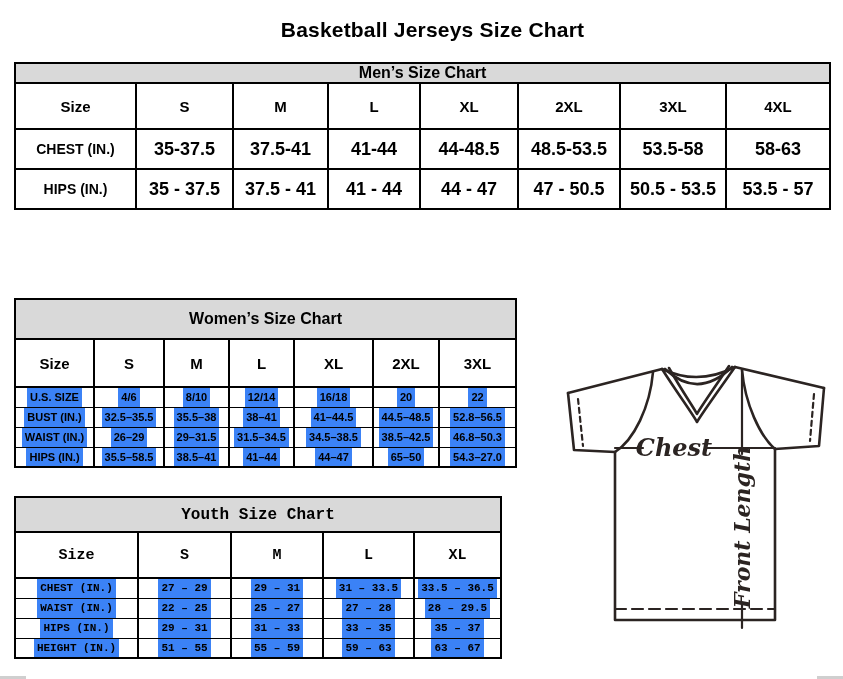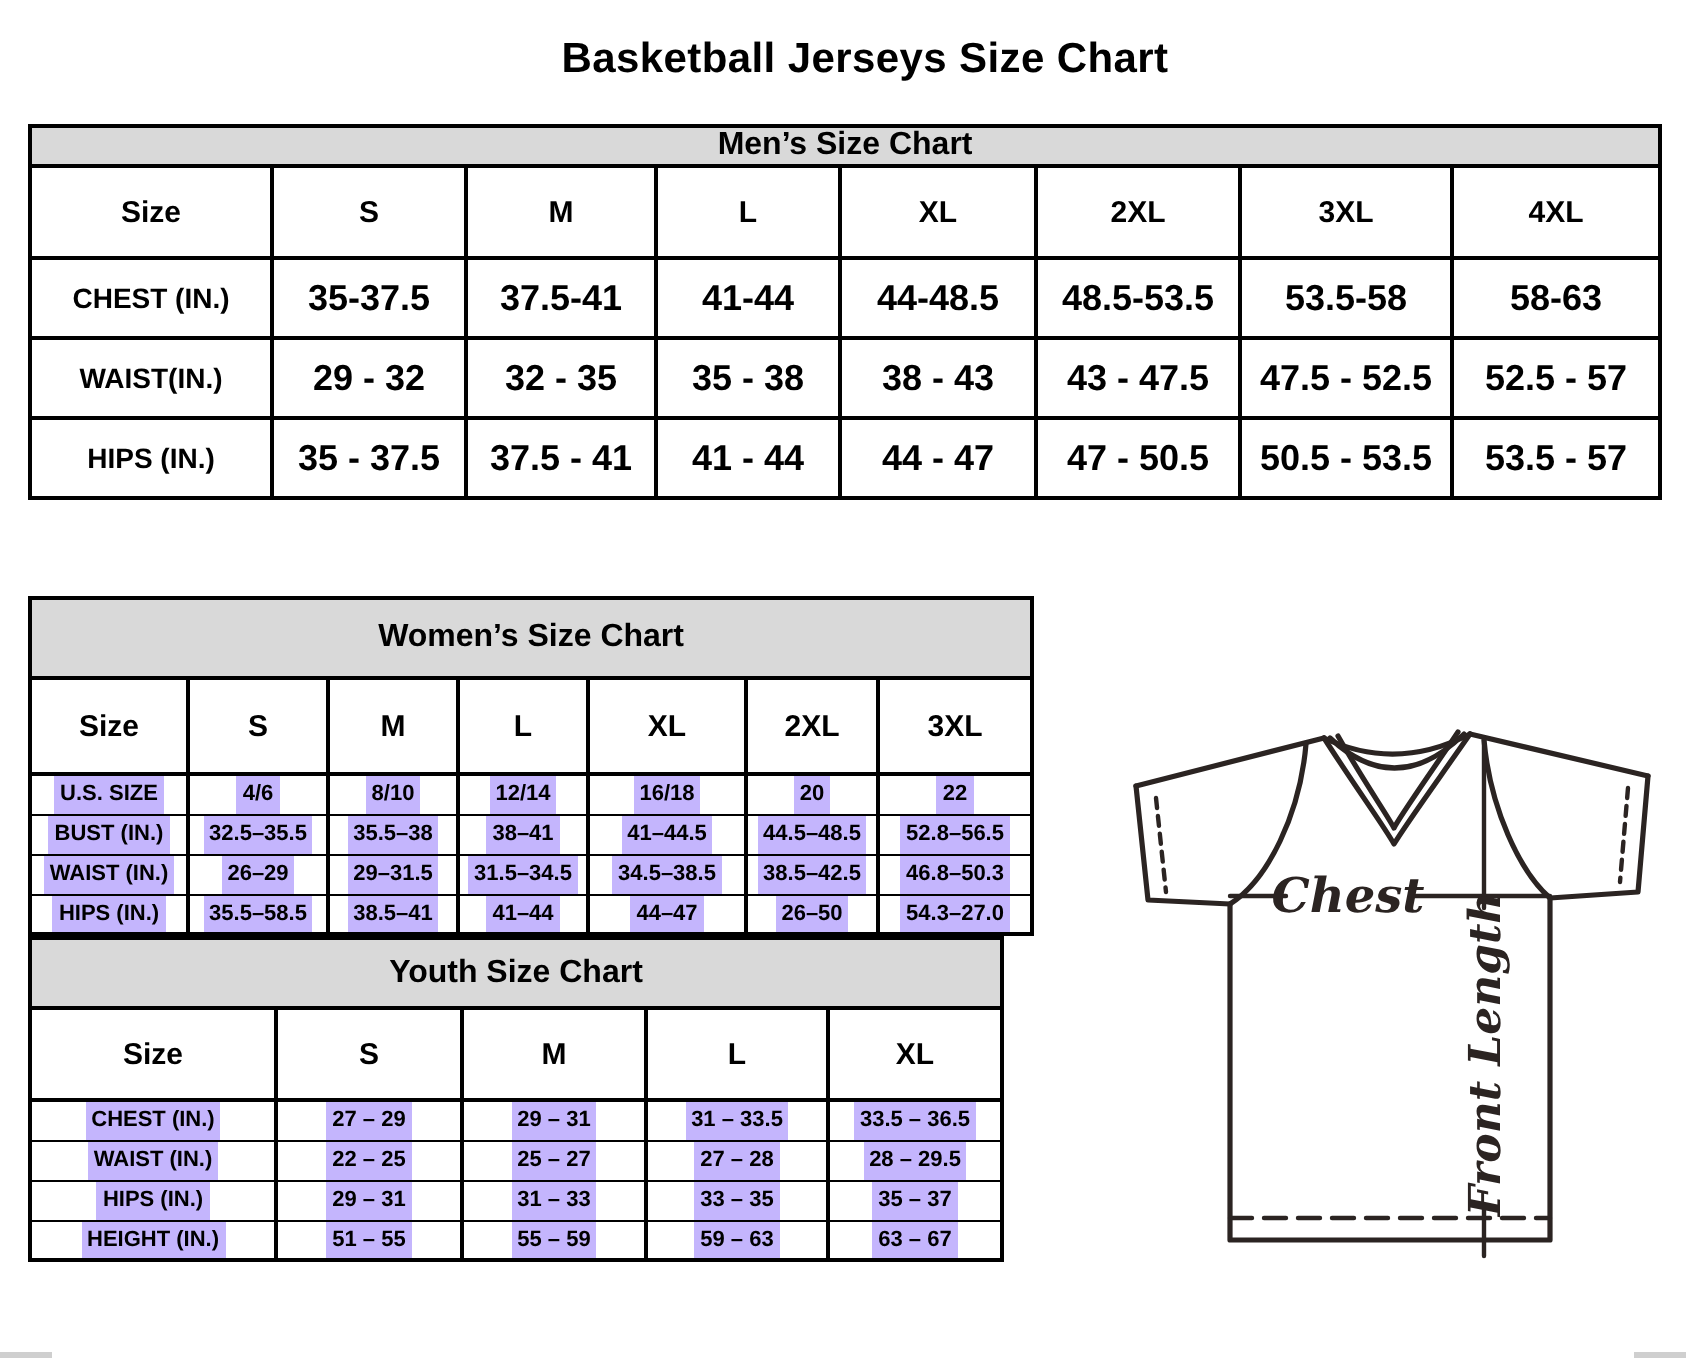--- a/index.html
+++ b/index.html
@@ -25,33 +25,33 @@
   .men { left:14px; top:62px; width:815px; }
   .men tr.band th { height:18px; }
   .men tr.sizes th { height:46px; }
   .men tbody tr { height:40px; }
   .men tbody th, .men tbody td { font-size:18px; }
   .men tbody th { font-size:14px; }
   
   .women { left:14px; top:298px; width:501px; }
   .women tr.band th { height:40px; }
   .women tr.sizes th { height:48px; }
-  .youth { left:14px; top:468px; width:486px; }
+  .youth { left:14px; top:496px; width:486px;font-family:Liberation Mono, monospace; }
   .youth tr.band th { height:35px; }
   .youth tr.sizes th { height:46px; }
   .women tbody tr, .youth tbody tr { height:20px; }
   .women tbody th, .women tbody td,
   .youth tbody th, .youth tbody td {
     font-size:11px; border-width:1px 2px;
   }
   .women tbody tr:first-child th, .women tbody tr:first-child td,
   .youth tbody tr:first-child th, .youth tbody tr:first-child td { border-top-width:2px; }
   .women tbody tr:last-child th, .women tbody tr:last-child td,
   .youth tbody tr:last-child th, .youth tbody tr:last-child td { border-bottom-width:2px; }
-  .hl { background:#c4b5fd; padding:16px 3px; }
+  .hl { background:#3b82f6; padding:16px 3px; }
   
   .jersey { position:absolute; left:556px; top:362px; width:287px; height:317px; }
   .jersey svg { display:block; }
   
   .frag { position:absolute; height:3px; background:#cfcfcf; }
   .frag-left { left:0; top:676px; width:26px; }
   .frag-right { left:817px; top:676px; width:26px; }
 </style>
 </head>
 <body>
@@ -89,30 +89,20 @@
       <th>CHEST (IN.)</th>
       <td>35-37.5</td>
       <td>37.5-41</td>
       <td>41-44</td>
       <td>44-48.5</td>
       <td>48.5-53.5</td>
       <td>53.5-58</td>
       <td>58-63</td>
     </tr>
     <tr>
-      <th>WAIST(IN.)</th>
-      <td>29 - 32</td>
-      <td>32 - 35</td>
-      <td>35 - 38</td>
-      <td>38 - 43</td>
-      <td>43 - 47.5</td>
-      <td>47.5 - 52.5</td>
-      <td>52.5 - 57</td>
-    </tr>
-    <tr>
       <th>HIPS (IN.)</th>
       <td>35 - 37.5</td>
       <td>37.5 - 41</td>
       <td>41 - 44</td>
       <td>44 - 47</td>
       <td>47 - 50.5</td>
       <td>50.5 - 53.5</td>
       <td>53.5 - 57</td>
     </tr>
   </tbody>
@@ -169,21 +159,21 @@
       <td><span class="hl">34.5–38.5</span></td>
       <td><span class="hl">38.5–42.5</span></td>
       <td><span class="hl">46.8–50.3</span></td>
     </tr>
     <tr>
       <th><span class="hl">HIPS (IN.)</span></th>
       <td><span class="hl">35.5–58.5</span></td>
       <td><span class="hl">38.5–41</span></td>
       <td><span class="hl">41–44</span></td>
       <td><span class="hl">44–47</span></td>
-      <td><span class="hl">26–50</span></td>
+      <td><span class="hl">65–50</span></td>
       <td><span class="hl">54.3–27.0</span></td>
     </tr>
   </tbody>
 </table>
 
 <table class="size-table youth">
   <colgroup>
     <col style="width:123px">
       <col style="width:93px">
       <col style="width:92px">

